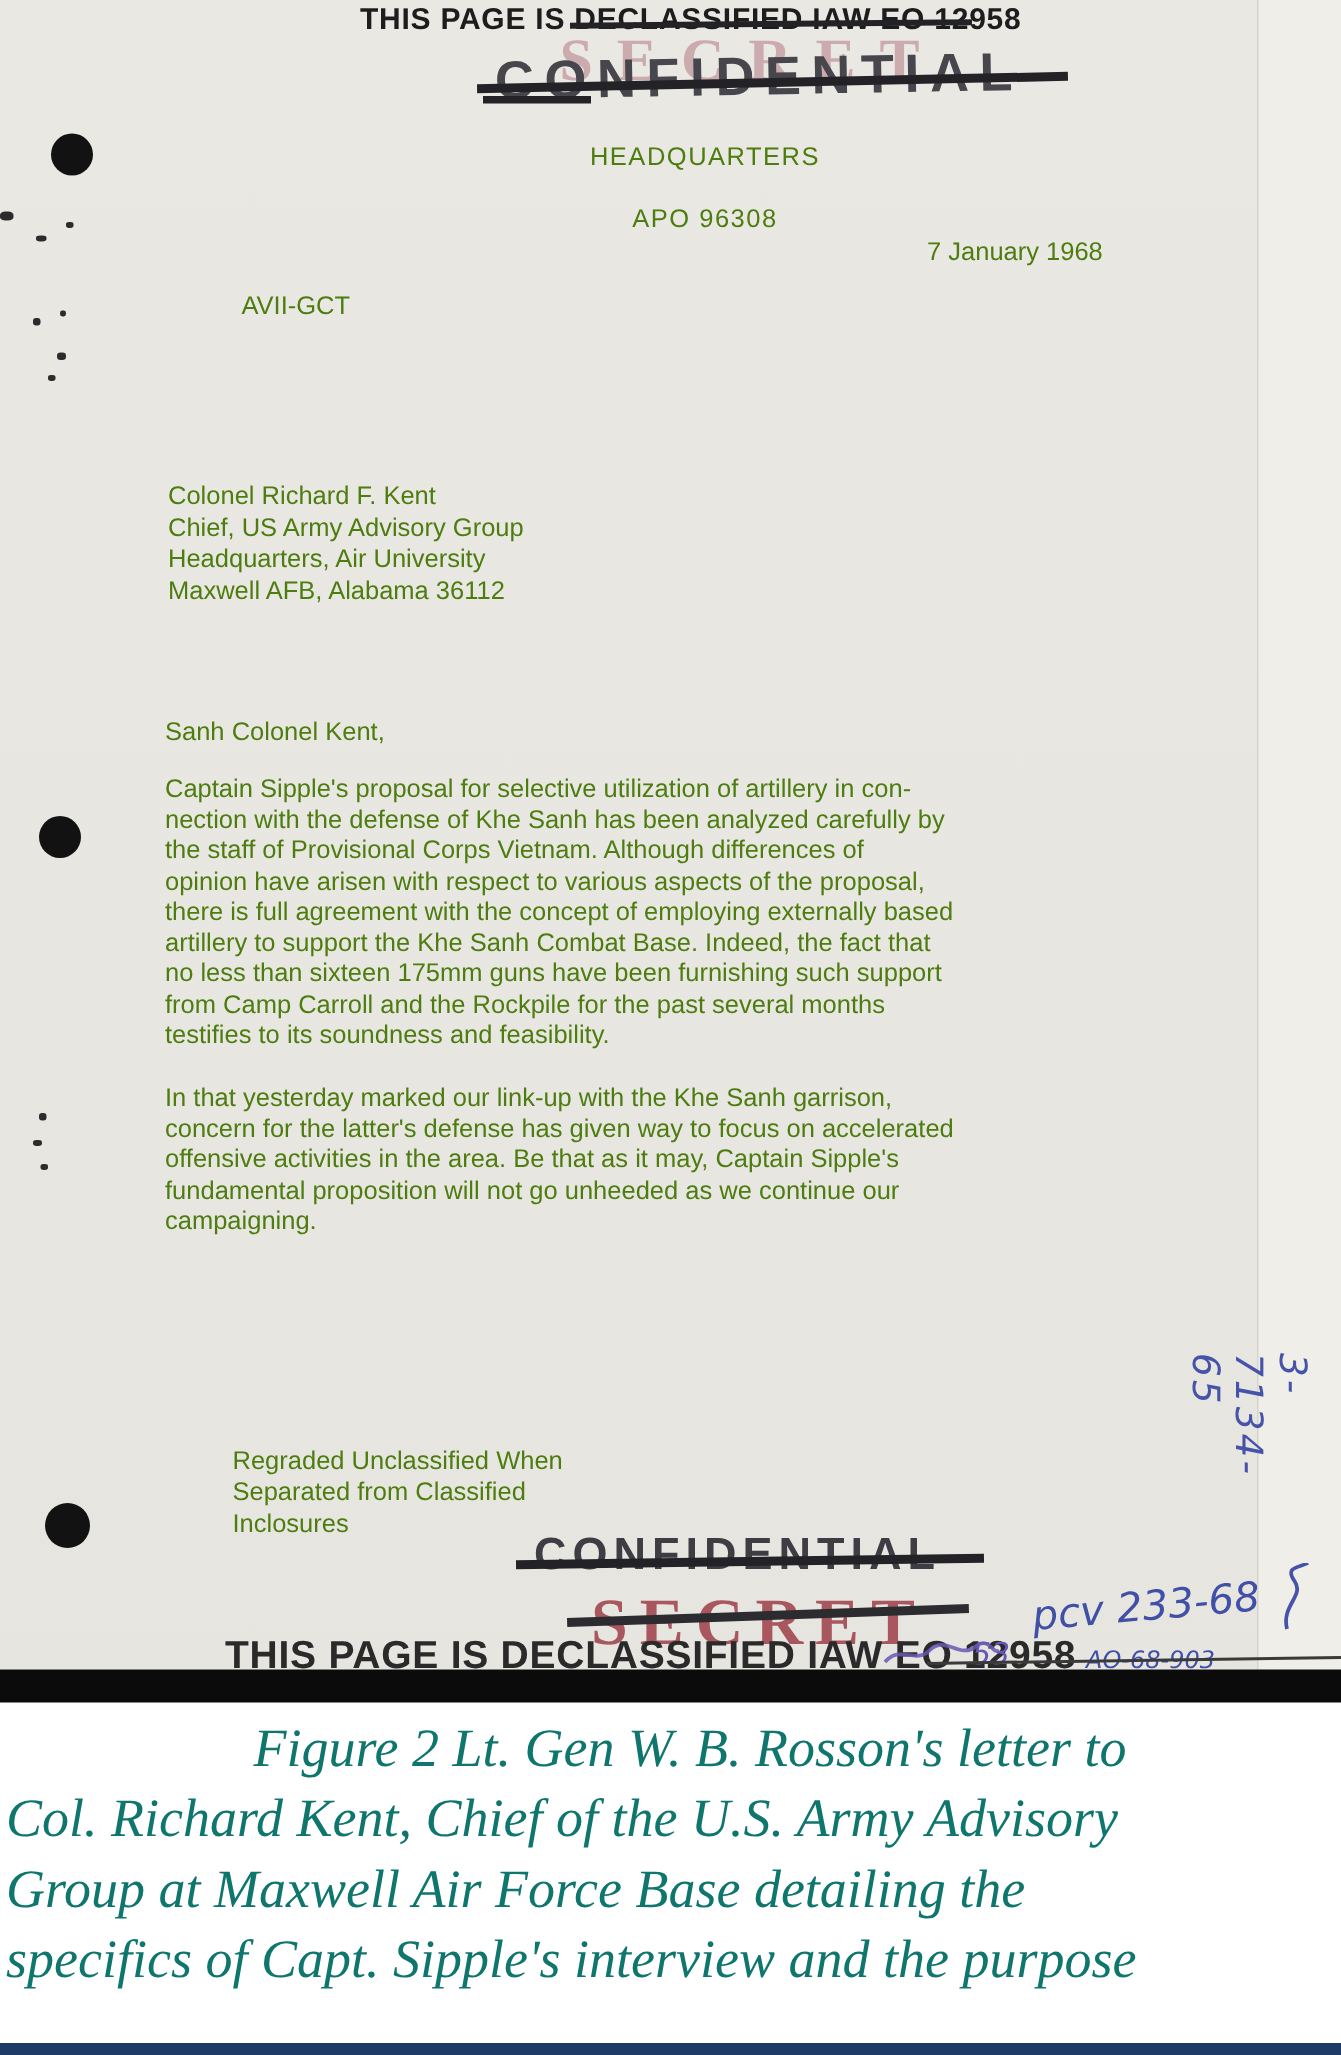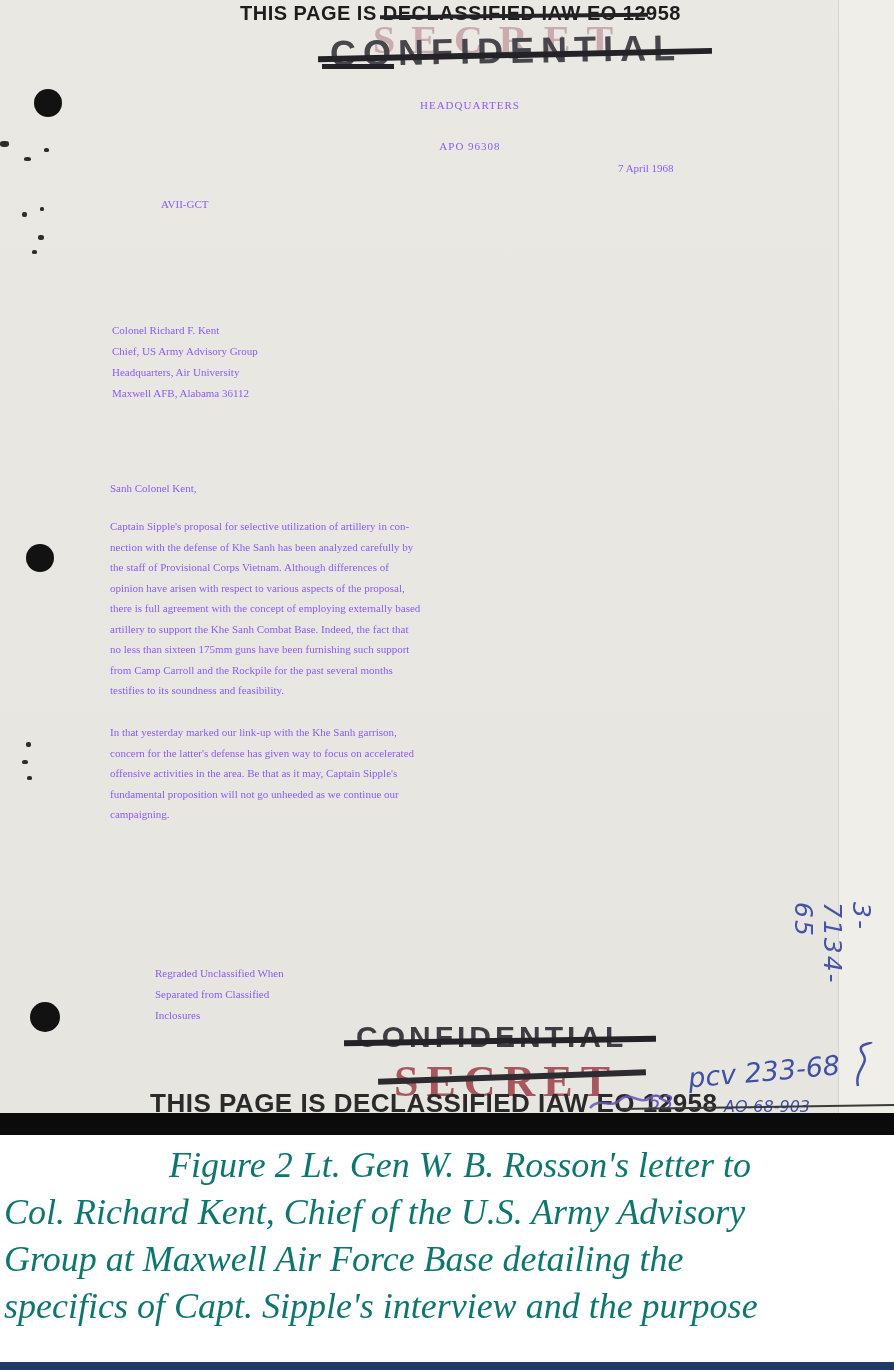--- a/index.html
+++ b/index.html
@@ -7,22 +7,22 @@
          font-family:"Liberation Sans",sans-serif;}
   
   .paper{position:absolute;left:0;top:0;width:894px;height:1113px;
          background:linear-gradient(180deg,#eae8e3 0%,#e9e7e2 40%,#e7e5e0 100%);}
   .fold-strip{position:absolute;left:838px;top:0;width:56px;height:1113px;
          background:#f0eee9;border-left:1px solid #d7d4cd;}
   .scan-bar{position:absolute;left:0;top:1113px;width:894px;height:22px;background:#0b0b0b;}
   .edge-line{position:absolute;left:618px;top:1106px;width:276px;height:2px;background:#3a3a3a;
          transform:rotate(-0.8deg);}
   
-  .tw{position:absolute;color:#8b5cf6;font-family:Liberation Serif, serif;
-      font-size:11px;line-height:20.5px;white-space:pre-line;}
+  .tw{position:absolute;color:#4d7c0f;font-family:Liberation Sans, sans-serif;
+      font-size:17px;line-height:20.5px;white-space:pre-line;}
   .letterhead{left:120px;top:74px;width:700px;text-align:center;letter-spacing:1px;}
   
   .declass{position:absolute;color:#1d1d1d;font-weight:700;letter-spacing:.5px;}
   .declass-top{left:240px;top:2px;font-size:20px;}
   .declass-bottom{left:150px;top:1088px;font-size:26px;font-weight:600;color:#2a2a2a;}
   .stamp{position:absolute;font-weight:700;}
   .secret-top{left:373px;top:16px;font-size:40px;letter-spacing:16px;
       font-family:"Liberation Serif",serif;color:rgba(172,109,119,.5);}
   .conf-top{left:330px;top:30px;font-size:36px;letter-spacing:7px;color:#47464c;
       transform:rotate(-1deg);}
@@ -79,21 +79,21 @@
   <div class="stamp secret-top">SECRET</div>
   <div class="stamp conf-top">CONFIDENTIAL</div>
   <div class="strike strike-conf-top"></div>
   <div class="strike strike-conf-top2"></div>
 
   <div class="tw letterhead">
     <div>HEADQUARTERS</div>
     <div>APO  96308</div>
   </div>
 
-  <div class="tw" style="left:618px;top:158px;">7 April 1968</div>
+  <div class="tw" style="left:618px;top:158px;">7 January 1968</div>
   <div class="tw" style="left:113px;top:194px;margin-left:48px;">AVII-GCT</div>
 
   <div class="tw" style="left:112px;top:320px;line-height:21px;">Colonel Richard F. Kent
 Chief, US Army Advisory Group
 Headquarters, Air University
 Maxwell AFB, Alabama  36112</div>
 
   <div class="tw" style="left:110px;top:478px;">Sanh Colonel Kent,</div>
   <div class="tw" style="left:110px;top:516px;width:744px;">Captain Sipple's proposal for selective utilization of artillery in con-
 nection with the defense of Khe Sanh has been analyzed carefully by

